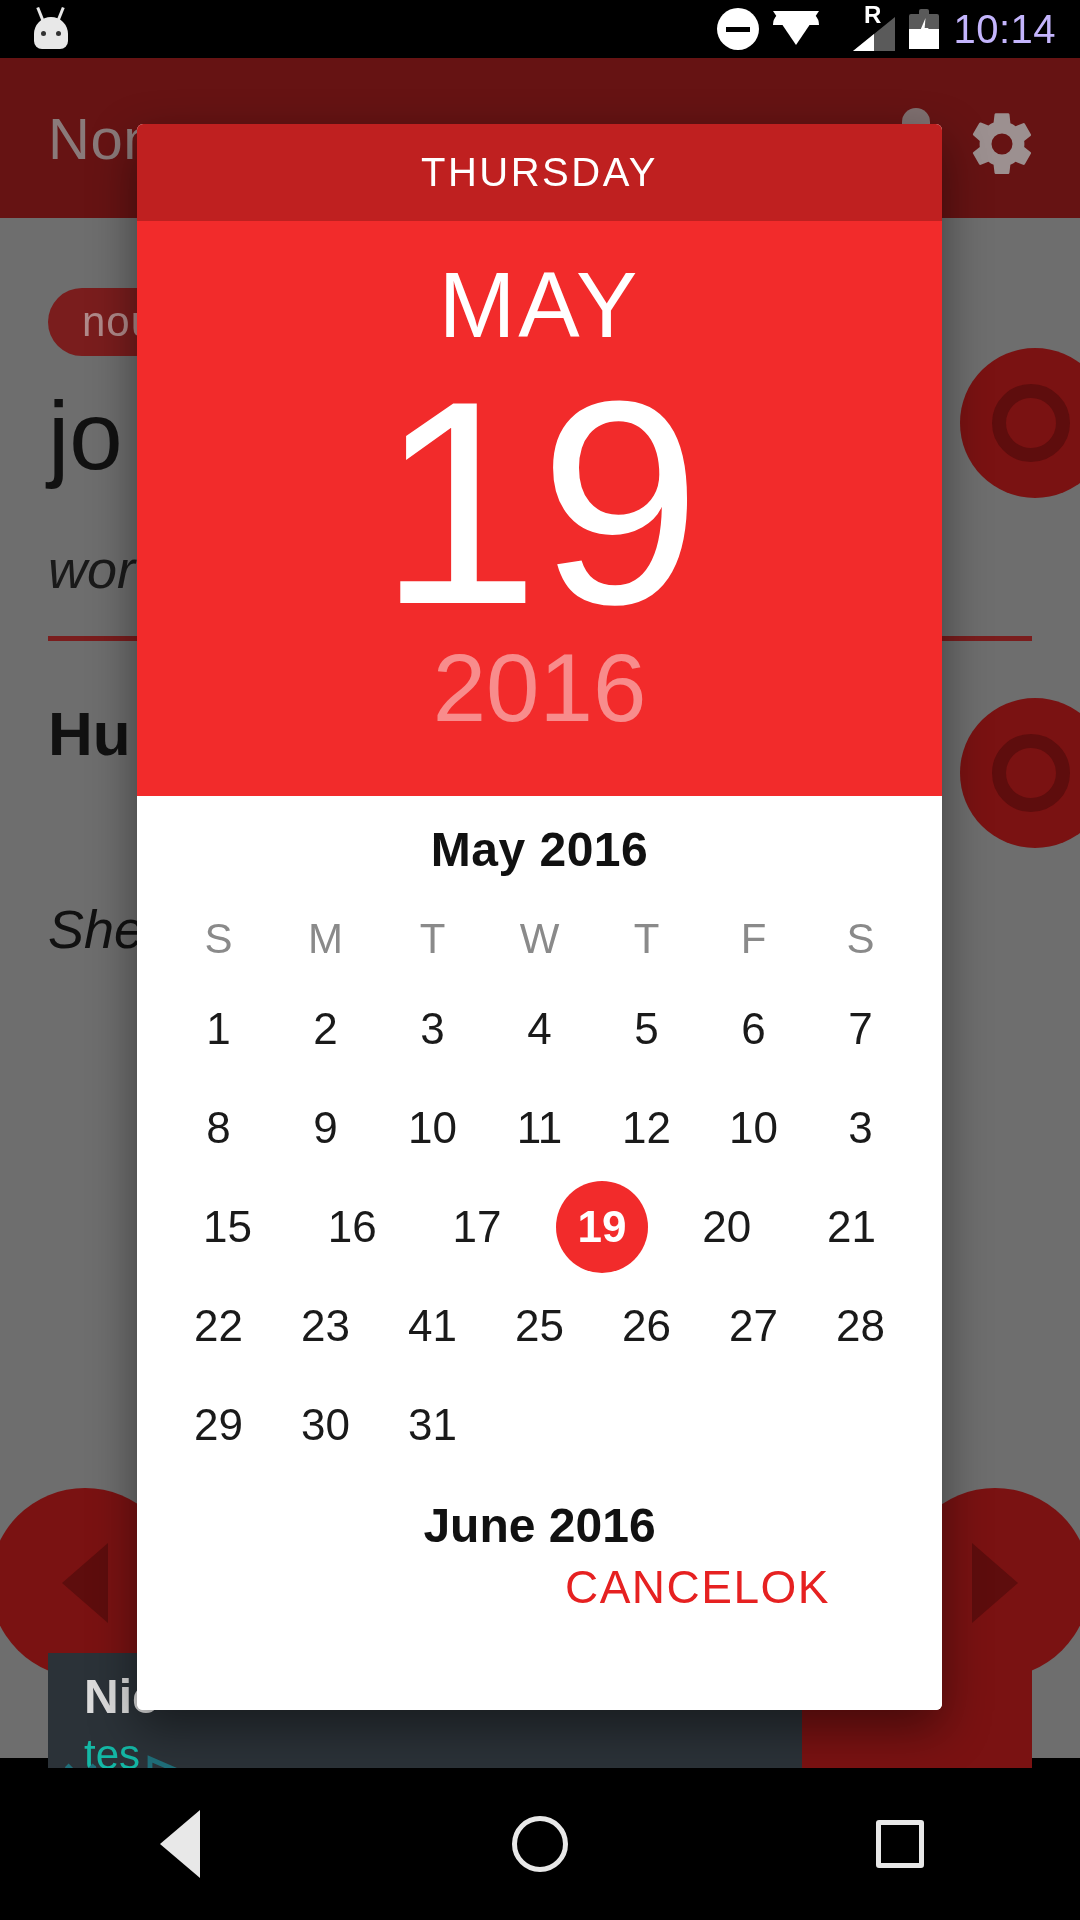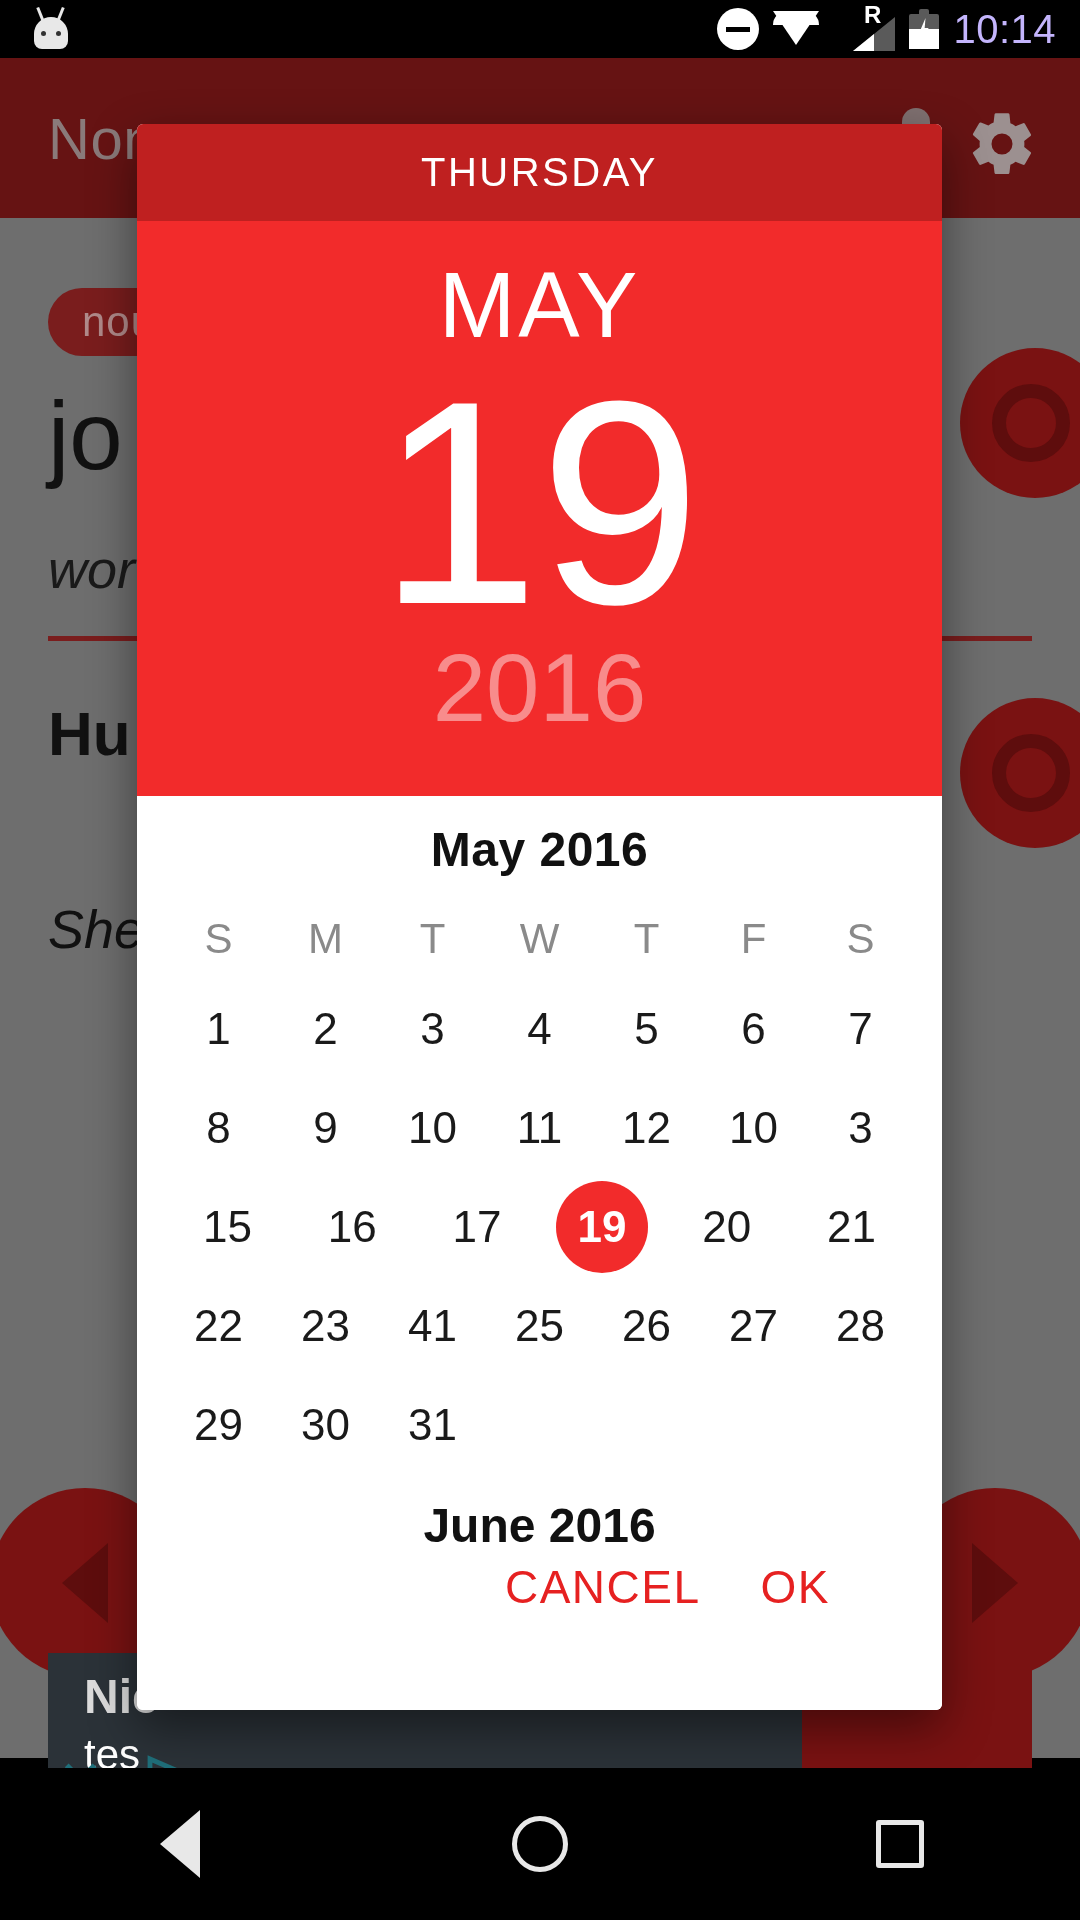--- a/index.html
+++ b/index.html
@@ -128,21 +128,21 @@
       border-right:46px solid #5e0d0d; }
   .navcircle.next .arr { border-top:40px solid transparent; border-bottom:40px solid transparent;
       border-left:46px solid #5e0d0d; }
 
   #ad-banner {
     position:absolute; left:48px; top:1595px; width:984px; height:150px;
     background:#2b3238;
   }
   #ad-banner .ad-title { position:absolute; left:36px; top:16px; color:#dcdcdc;
       font-size:48px; font-weight:bold; }
-  #ad-banner .ad-sub { position:absolute; left:36px; top:78px; color:#ffffff;
+  #ad-banner .ad-sub { position:absolute; left:36px; top:78px; color:#14b8a6;
       font-size:42px; }
   #ad-banner .ad-close { position:absolute; left:10px; bottom:-4px; color:#1f6f7a;
       font-size:54px; line-height:1; }
   #ad-banner .ad-choices { position:absolute; left:96px; bottom:2px; width:60px; height:46px; }
   #ad-banner .ad-right { position:absolute; right:0; top:0; width:230px; height:150px;
       background:#7a1212; }
   #ad-banner .ad-google { position:absolute; right:16px; bottom:6px; color:#b09090;
       font-size:26px; }
   #ad-strip { position:absolute; left:140px; top:1735px; width:650px; height:28px;
       background:#1e242a; }
@@ -194,21 +194,21 @@
     width:92px; height:92px; border-radius:50%; background:#f22b2b;
     display:flex; align-items:center; justify-content:center;
     color:#fff; font-weight:bold; font-size:44px;
   }
   .cal-next-title {
     text-align:center; font-size:48px; font-weight:bold; color:#111;
     margin-top:24px;
   }
   #dlg-actions {
     position:absolute; bottom:96px; right:0; width:100%;
-    display:flex; justify-content:flex-end; align-items:center; gap:60px;
+    display:flex; justify-content:flex-end; align-items:center; 
     padding-right:112px;
   }
   #dlg-actions .act {
     color:#e62121; font-size:46px; letter-spacing:1.5px; font-weight:normal;
     background:none; border:none; cursor:pointer; font-family:"Liberation Sans", sans-serif;
   }
 
   
   #navbar {
     position:absolute; bottom:0; left:0; width:1080px; height:152px; background:#000;

